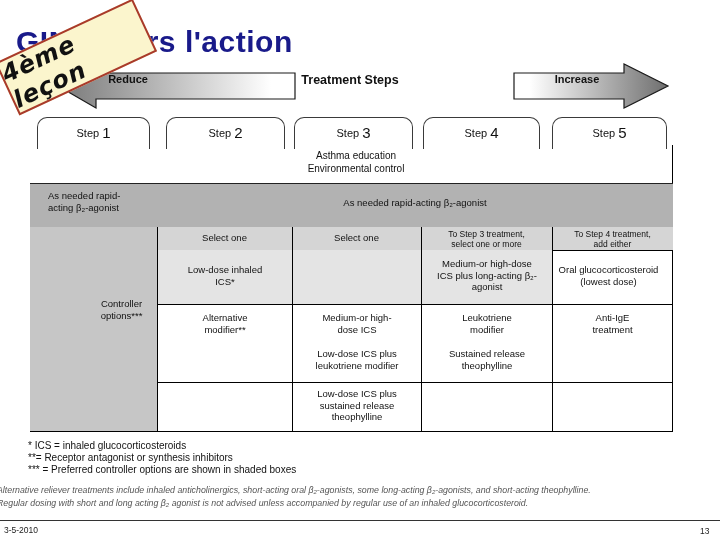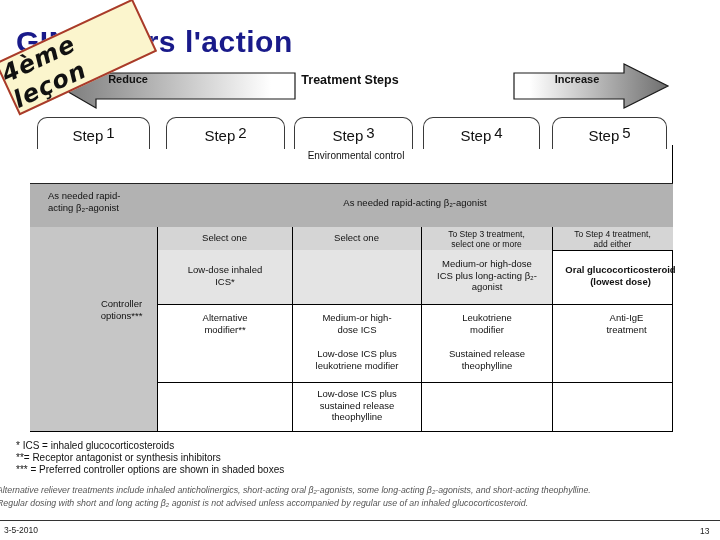--- a/index.html
+++ b/index.html
@@ -18,37 +18,37 @@
   .title{left:16px;top:25px;width:700px;font-size:30px;font-weight:bold;
     color:#191a8a;letter-spacing:0.5px;}
 
   
   .flowlabel{font-size:11px;font-weight:bold;color:#111;text-align:center;z-index:5;}
 
   
   .stepbox{top:117px;height:32px;background:#fff;border:1.5px solid #3a3a3a;border-bottom:none;
     border-radius:10px 10px 0 0;display:flex;align-items:flex-start;justify-content:center;
     padding-top:6px;box-sizing:border-box;z-index:2;}
-  .stepbox .sp{font-size:15px;color:#111;margin-top:3px;}
+  .stepbox .sp{font-size:11px;color:#111;margin-top:3px;}
   .stepbox .sn{font-size:15px;color:#111;margin-left:3px;}
 
   .edu{left:281px;top:149px;width:150px;text-align:center;font-size:10px;line-height:13px;color:#111;}
 
   
   .darkband{left:30px;top:183px;width:643px;height:44px;background:#b2b2b2;border-top:1px solid #222;box-sizing:border-box;}
   .col1bg{left:30px;top:227px;width:127px;height:204px;background:#c6c6c6;}
   .headerband{left:157px;top:227px;width:516px;height:23px;background:#d5d5d5;}
   .shade{background:#e4e4e4;}
   .cell{font-size:9.5px;line-height:11.5px;color:#111;text-align:center;}
   .cellL{font-size:9.5px;line-height:12px;color:#111;text-align:left;}
   .hcell{font-size:8.5px;line-height:10px;color:#111;text-align:center;}
   .bline{background:#000;}
 
   
-  .fnote{left:16px;width:400px;font-size:10px;line-height:12.5px;color:#111;}
+  .fnote{left:28px;width:400px;font-size:10px;line-height:12.5px;color:#111;}
   .fine{left:-3px;width:716px;font-size:8.8px;font-style:italic;color:#555;line-height:12.5px;white-space:nowrap;}
   .footer-line{left:0;top:520px;width:720px;height:1px;background:#333;}
   .ftxt{font-size:8.5px;color:#222;}
 </style>
 </head>
 <body>
 
 <div class="slide">
 
   <div class="abs sticker">
@@ -96,20 +96,21 @@
   <div class="abs stepbox" style="left:423px;width:117px;">
     <span class="sp">Step</span>
     <span class="sn">4</span>
   </div>
   <div class="abs stepbox" style="left:552px;width:115px;">
     <span class="sp">Step</span>
     <span class="sn">5</span>
   </div>
 
   <div class="abs edu">
+    <div>Asthma education</div>
     <div>Environmental control</div>
   </div>
 
   <div class="abs bline" style="left:672px;top:145px;width:1px;height:287px;"></div>
 
   <div class="abs darkband"></div>
   <div class="abs cellL" style="left:48px;top:190px;width:90px;">As needed rapid-acting β₂-agonist</div>
   <div class="abs cell" style="left:157px;top:197px;width:516px;">As needed rapid-acting β₂-agonist</div>
 
   <div class="abs col1bg"></div>
@@ -139,40 +140,40 @@
   <div class="abs shade" style="left:158px;top:250px;width:134px;height:54px;"></div>
   <div class="abs shade" style="left:293px;top:250px;width:128px;height:54px;"></div>
   <div class="abs shade" style="left:422px;top:250px;width:130px;height:54px;"></div>
 
   <div class="abs cell" style="left:158px;top:264px;width:134px;">
     <div style="width:95px;margin:0 auto;">Low-dose inhaled ICS*</div>
   </div>
   <div class="abs cell" style="left:422px;top:258px;width:130px;">
     <div style="width:108px;margin:0 auto;">Medium-or high-dose ICS plus long-acting β₂-agonist</div>
   </div>
-  <div class="abs cell" style="left:561px;top:264px;width:119px;font-weight:bold;">
+  <div class="abs cell" style="left:549px;top:264px;width:119px;">
     <div style="width:116px;margin:0 auto;">Oral glucocorticosteroid (lowest dose)</div>
   </div>
 
   <div class="abs cell" style="left:158px;top:312px;width:134px;">
     <div style="width:70px;margin:0 auto;">Alternative modifier**</div>
   </div>
   <div class="abs cell" style="left:293px;top:312px;width:128px;">
     <div style="width:80px;margin:0 auto;">Medium-or high-dose ICS</div>
   </div>
   <div class="abs cell" style="left:293px;top:348px;width:128px;">
     <div style="width:105px;margin:0 auto;">Low-dose ICS plus leukotriene modifier</div>
   </div>
   <div class="abs cell" style="left:422px;top:348px;width:130px;">
     <div style="width:95px;margin:0 auto;">Sustained release theophylline</div>
   </div>
   <div class="abs cell" style="left:422px;top:312px;width:130px;">
     <div style="width:70px;margin:0 auto;">Leukotriene modifier</div>
   </div>
-  <div class="abs cell" style="left:567px;top:312px;width:119px;">
+  <div class="abs cell" style="left:553px;top:312px;width:119px;">
     <div style="width:60px;margin:0 auto;">Anti-IgE treatment</div>
   </div>
   <div class="abs cell" style="left:293px;top:388px;width:128px;">
     <div style="width:98px;margin:0 auto;">Low-dose ICS plus sustained release theophylline</div>
   </div>
 
   <div class="abs fnote" style="top:440px;">* ICS = inhaled glucocorticosteroids</div>
   <div class="abs fnote" style="top:464px;">*** = Preferred controller options are shown in shaded boxes</div>
   <div class="abs fnote" style="top:452px;">**= Receptor antagonist or synthesis inhibitors</div>
 

